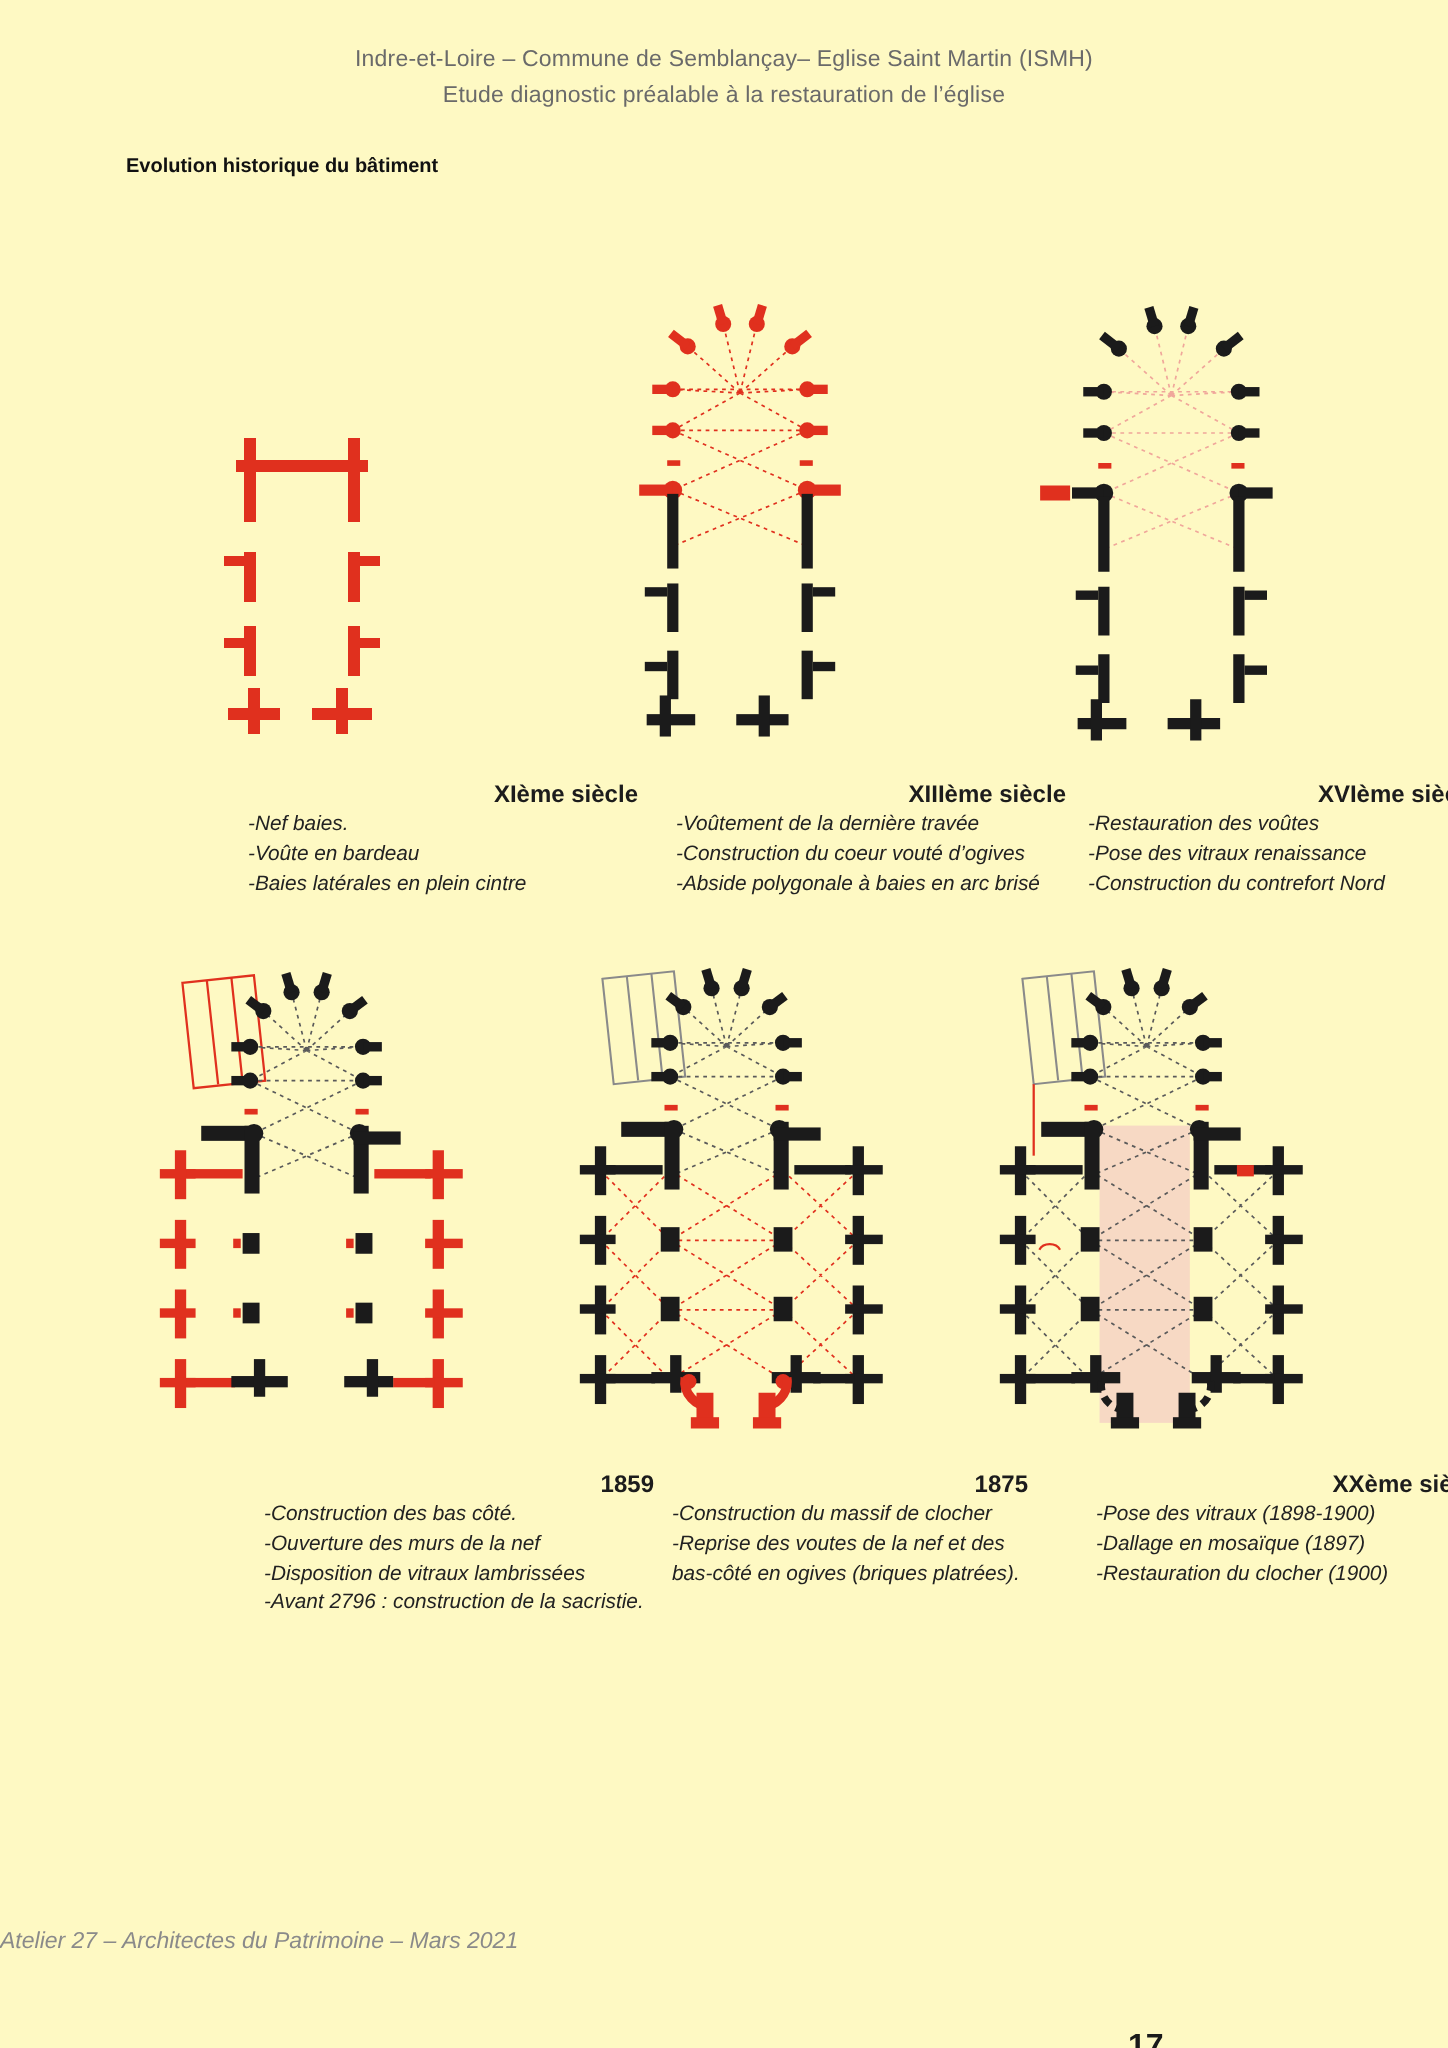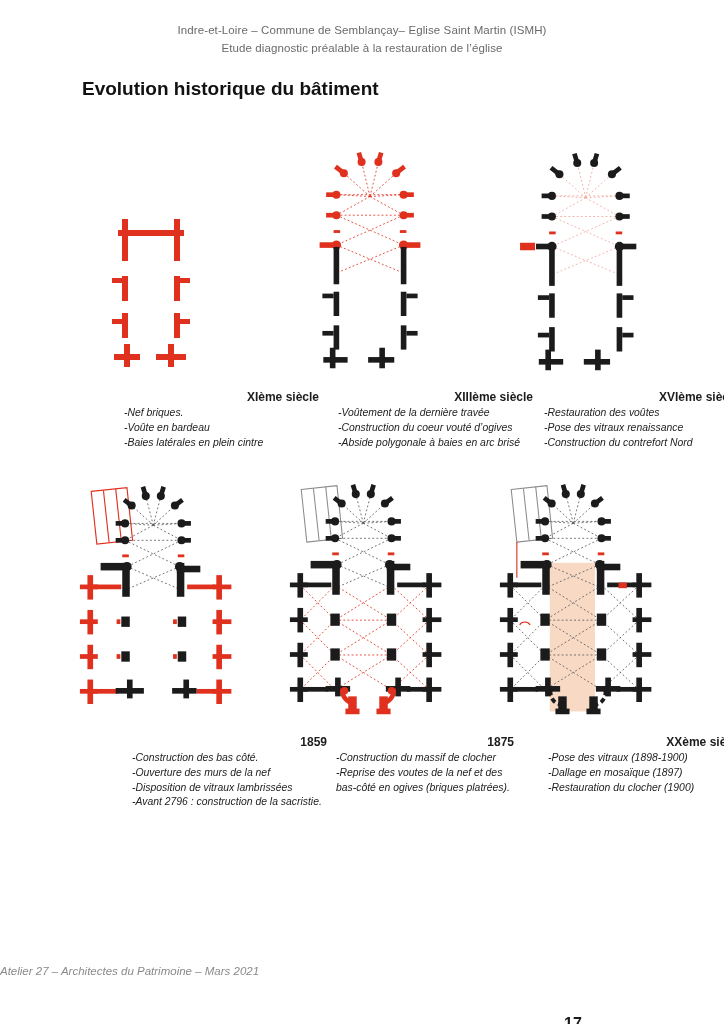--- a/index.html
+++ b/index.html
@@ -1,23 +1,23 @@
 <!DOCTYPE html>
 <html style="--red: #e0301e; --pale_red: #f0a79b; --salmon: #f7d9c4; --ink: #1b1b1b; --dash_gray: #5a5a5a;"><head>
 <meta charset="utf-8">
 <style>
   html,body{margin:0;padding:0;background:#e8e8e8;}
   #page{
-    position:relative;width:724px;height:1024px;background:#ffffff;
+    position:relative;width:724px;height:1024px;background:#fef9c3;
     font-family:"Liberation Sans",sans-serif;overflow:hidden;margin:0 auto;
   }
   .hdr{position:absolute;left:0;width:724px;text-align:center;
        color:#6a6a6a;font-size:11.5px;letter-spacing:.1px;}
   .hdr1{top:24px;} .hdr2{top:42px;}
-  .doc-title{position:absolute;left:82px;top:78px;font-size:19px;font-weight:bold;color:#111;}
+  .doc-title{position:absolute;left:63px;top:78px;font-size:10px;font-weight:bold;color:#111;}
   .cap{position:absolute;width:195px;color:#1c1c1c;}
   .cap h3{margin:0 0 2px 0;font-size:12px;font-weight:bold;font-style:normal;text-align:right;}
   .cap div{font-size:10.4px;font-style:italic;line-height:1.42;color:#222;}
   .ftr{position:absolute;top:965px;left:0;width:700px;text-align:left;
        font-size:11.5px;font-style:italic;color:#8a8a8a;}
   .pageno{position:absolute;top:1015px;left:564px;font-size:16px;color:#1a1a1a;font-weight:700;}
   svg{position:absolute;overflow:visible;}
   
   .fr{fill:var(--red);} .fk{fill:var(--ink);}
   .sr{stroke:var(--red);} .sk{stroke:var(--ink);}
@@ -373,21 +373,21 @@
       <path class="sk" fill="none" stroke-width="4" stroke-dasharray="5 3.5" d="M114,224 a13,13 0 0 1 -14,15"></path>
       <rect class="fk" x="64" y="230" width="9" height="14"></rect>
         <rect class="fk" x="61" y="243" width="15" height="6"></rect>
       <rect class="fk" x="97" y="230" width="9" height="14"></rect>
         <rect class="fk" x="94" y="243" width="15" height="6"></rect>
     </g>
   </svg>
 
   <div class="cap" style="left:124px;top:390px;">
     <h3>XIème siècle</h3>
-    <div>-Nef briques.</div>
+    <div>-Nef baies.</div>
     <div>-Voûte en bardeau</div>
     <div>-Baies latérales en plein cintre</div>
   </div>
 
   <div class="cap" style="left:338px;top:390px;">
     <h3>XIIIème siècle</h3>
     <div>-Voûtement de la dernière travée</div>
     <div>-Construction du coeur vouté d’ogives</div>
     <div>-Abside polygonale à baies en arc brisé</div>
   </div>

